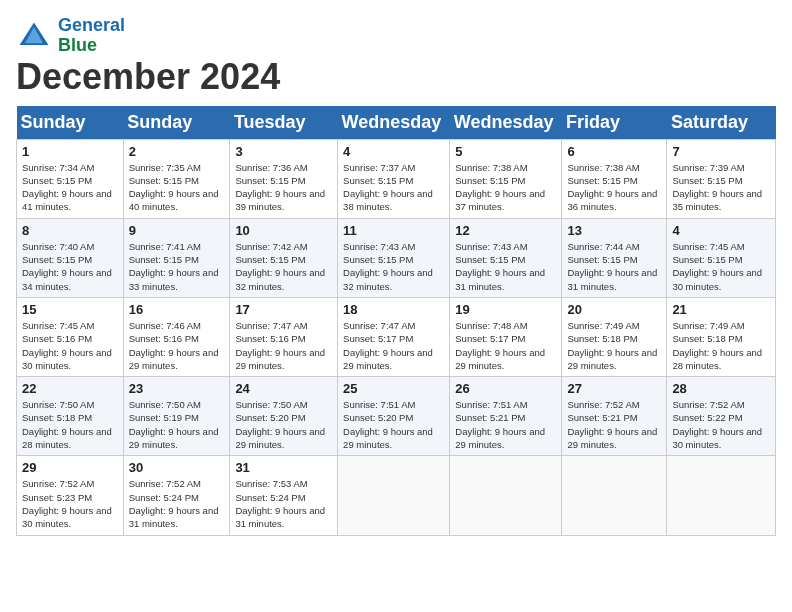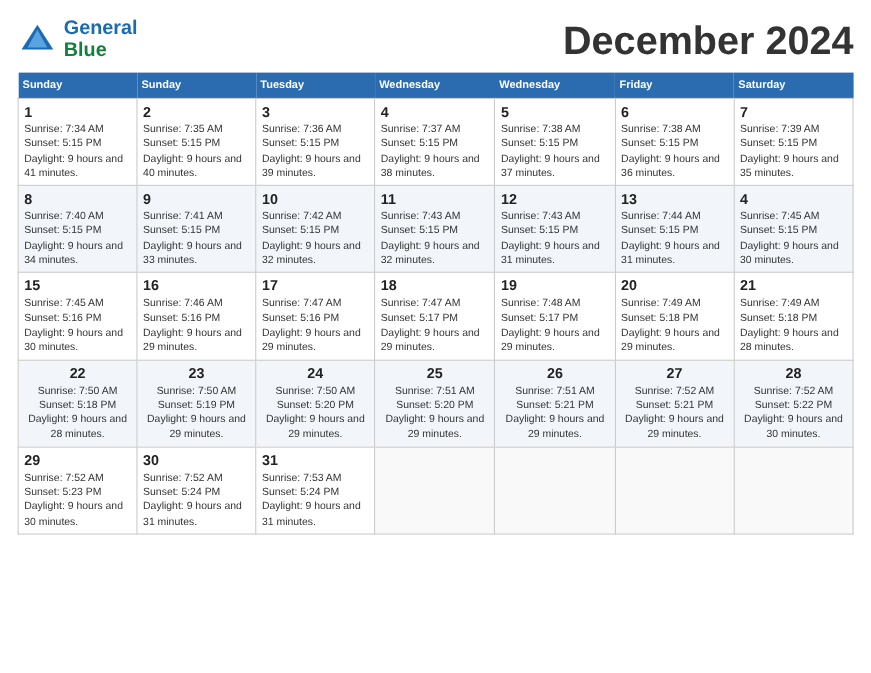--- a/index.html
+++ b/index.html
@@ -8,20 +8,21 @@
       background: #fff;
       width: 792px;
       min-height: 612px;
       padding: 16px;
     }
     .header-area {
       display: flex;
       justify-content: space-between;
       align-items: flex-start;
       margin-bottom: 8px;
+      flex-direction: column;
     }
     .logo {
       display: flex;
       align-items: center;
       gap: 6px;
     }
     .logo-text {
       font-size: 18px;
       font-weight: bold;
       color: #333;
@@ -49,21 +50,21 @@
     .calendar {
       width: 100%;
       border-collapse: collapse;
       font-size: 10.5px;
     }
     .calendar th {
       background: #2b6cb0;
       color: #fff;
       padding: 6px 4px;
       text-align: left;
-      font-size: 10px;
+      font-size: 18px;
       font-weight: bold;
     }
     .calendar td {
       border: 1px solid #ccc;
       vertical-align: top;
       padding: 4px 5px;
       width: 113px;
       min-height: 80px;
     }
     .calendar tr:nth-child(even) td {
@@ -84,21 +85,21 @@
       color: #333;
       line-height: 1.4;
     }
     .empty-cell {
       background: #f9f9f9 !important;
     }
     
     .row-1 td { background: #fff; }
     .row-2 td { background: #eef3fb; }
     .row-3 td { background: #fff; }
-    .row-4 td { background: #eef3fb; text-align: center; }
+    .row-4 td { background: #eef3fb; }
     .row-5 td { background: #fff; }
   </style>
 </head>
 <body>
 
 <div class="header-area">
   <div class="logo">
     <svg class="logo-icon" viewBox="0 0 40 40" xmlns="http://www.w3.org/2000/svg">
       <polygon points="20,5 36,30 4,30" fill="#1a6bb5"></polygon>
       <polygon points="20,10 30,28 10,28" fill="#5ba3e0"></polygon>

